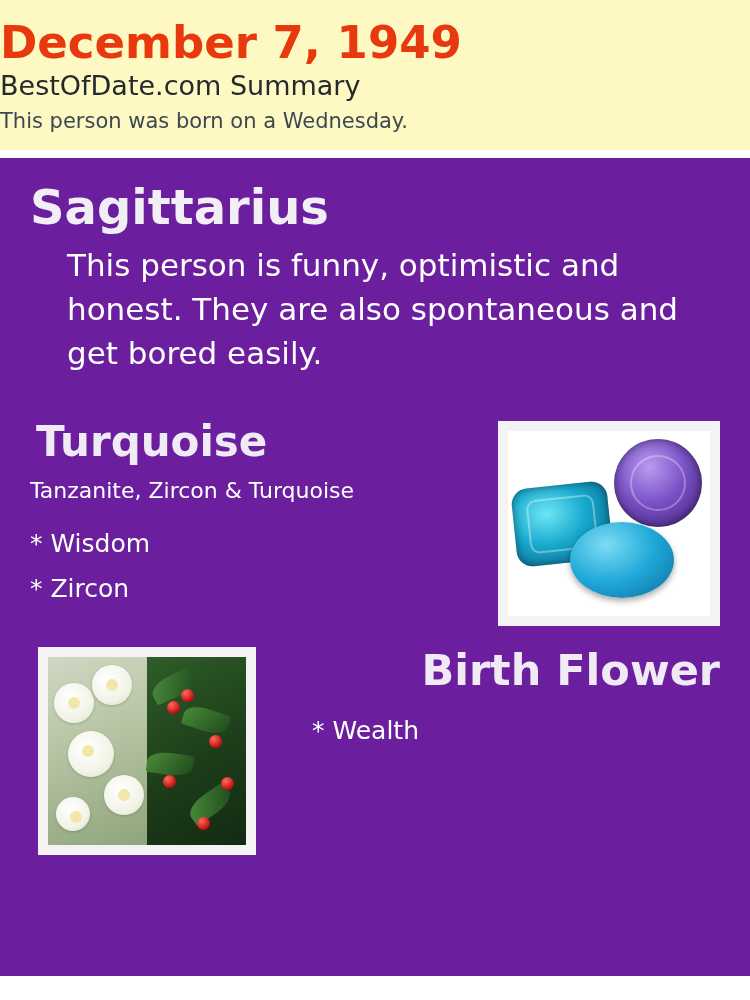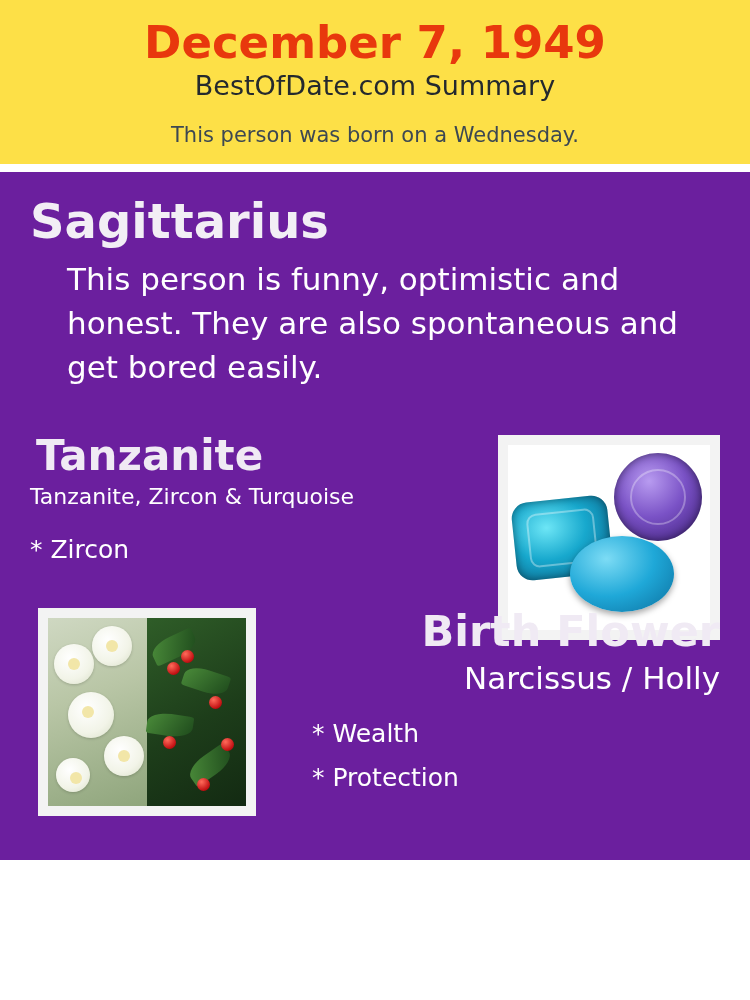--- a/index.html
+++ b/index.html
@@ -12,54 +12,53 @@
   }
   .page {
     width: 750px;
     height: 1000px;
     position: relative;
     background: #ffffff;
   }
 
   
   .header {
-    background: #fde047;
+    background: #fef9c3;
     padding: 18px 0 14px 0;
-    text-align: center;
   }
   .header-date {
     color: #e8380d;
     font-size: 45px;
     font-weight: bold;
     line-height: 1.12;
     letter-spacing: 0px;
   }
   .header-site {
     color: #24292e;
     font-size: 27px;
     line-height: 1.35;
     margin-top: 0;
   }
   .header-sub {
     color: #3d4852;
     font-size: 21px;
     line-height: 1.4;
-    margin-top: 16px;
+    margin-top: 2px;
   }
   .header-rule {
     height: 8px;
     background: #ffffff;
   }
 
   
   .body {
     background: #6a1b9a;
     background: #6b1f9e;
     padding: 22px 30px 0 30px;
-    height: 688px;
+    height: 818px;
     position: relative;
   }
   .sign-title {
     color: #f2eef5;
     font-size: 48px;
     font-weight: bold;
     line-height: 1.15;
     margin-bottom: 8px;
   }
   .sign-desc {
@@ -79,21 +78,21 @@
     color: #f0eaf4;
     font-size: 42px;
     font-weight: bold;
     line-height: 1.1;
     margin-left: 6px;
   }
   .stone-names {
     color: #ffffff;
     font-size: 22px;
     line-height: 1.35;
-    margin-top: 2px;
+    margin-top: 10px;
   }
   .bullets {
     margin-top: 16px;
   }
   .bullet {
     color: #ffffff;
     font-size: 25px;
     line-height: 1.8;
   }
 
@@ -262,23 +261,24 @@
     <div class="header-sub">This person was born on a Wednesday.</div>
   </div>
   <div class="header-rule"></div>
 
   <div class="body">
 
     <div class="sign-title">Sagittarius</div>
     <div class="sign-desc">This person is funny, optimistic and honest. They are also spontaneous and get bored easily.</div>
 
     <div class="stone-section">
-      <div class="stone-title">Tanzanite</div>
+      <div class="stone-title">Turquoise</div>
       <div class="stone-names">Tanzanite, Zircon &amp; Turquoise</div>
       <div class="bullets">
+        <div class="bullet">* Wisdom</div>
         <div class="bullet">* Zircon</div>
       </div>
 
       <div class="stone-photo">
         <div class="stone-canvas">
           <div class="gem-purple"></div>
           <div class="gem-teal"></div>
           <div class="gem-turq"></div>
         </div>
       </div>
@@ -304,22 +304,20 @@
             <div class="berry" style="left:62px; top:78px;"></div>
             <div class="berry" style="left:16px; top:118px;"></div>
             <div class="berry" style="left:74px; top:120px;"></div>
             <div class="berry" style="left:50px; top:160px;"></div>
           </div>
         </div>
       </div>
 
       <div class="flower-text">
         <div class="flower-title">Birth Flower</div>
-        <div class="flower-names">Narcissus / Holly</div>
         <div class="flower-bullets">
           <div class="bullet">* Wealth</div>
-          <div class="bullet">* Protection</div>
         </div>
       </div>
     </div>
 
   </div>
 </div>
 
 </body></html>

